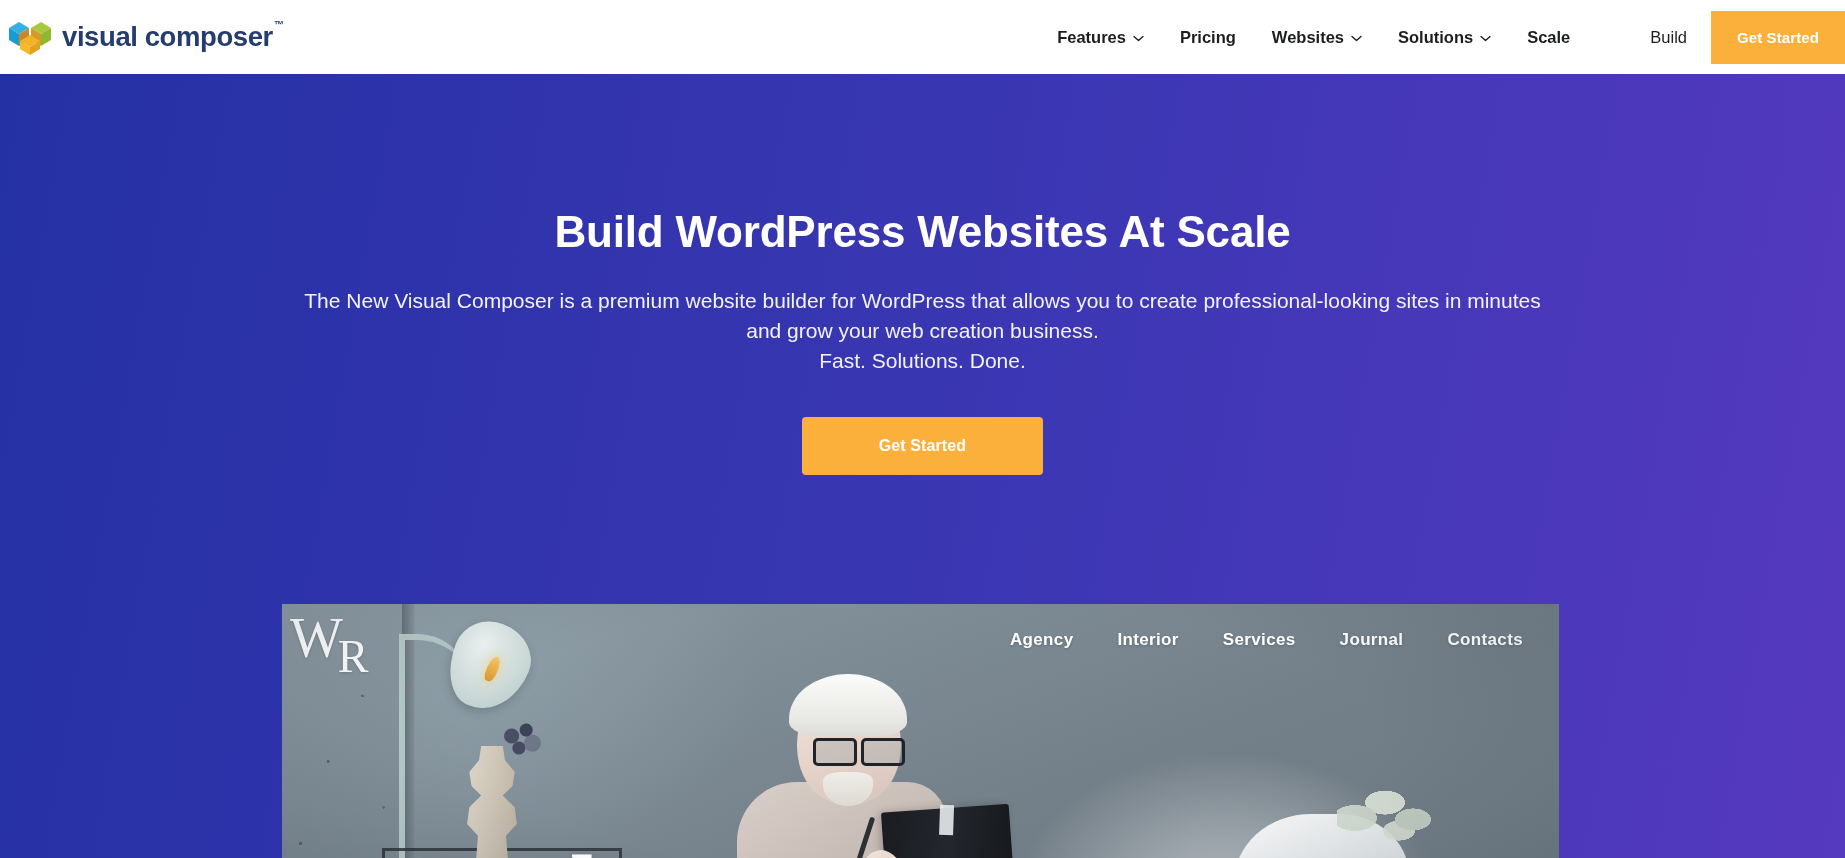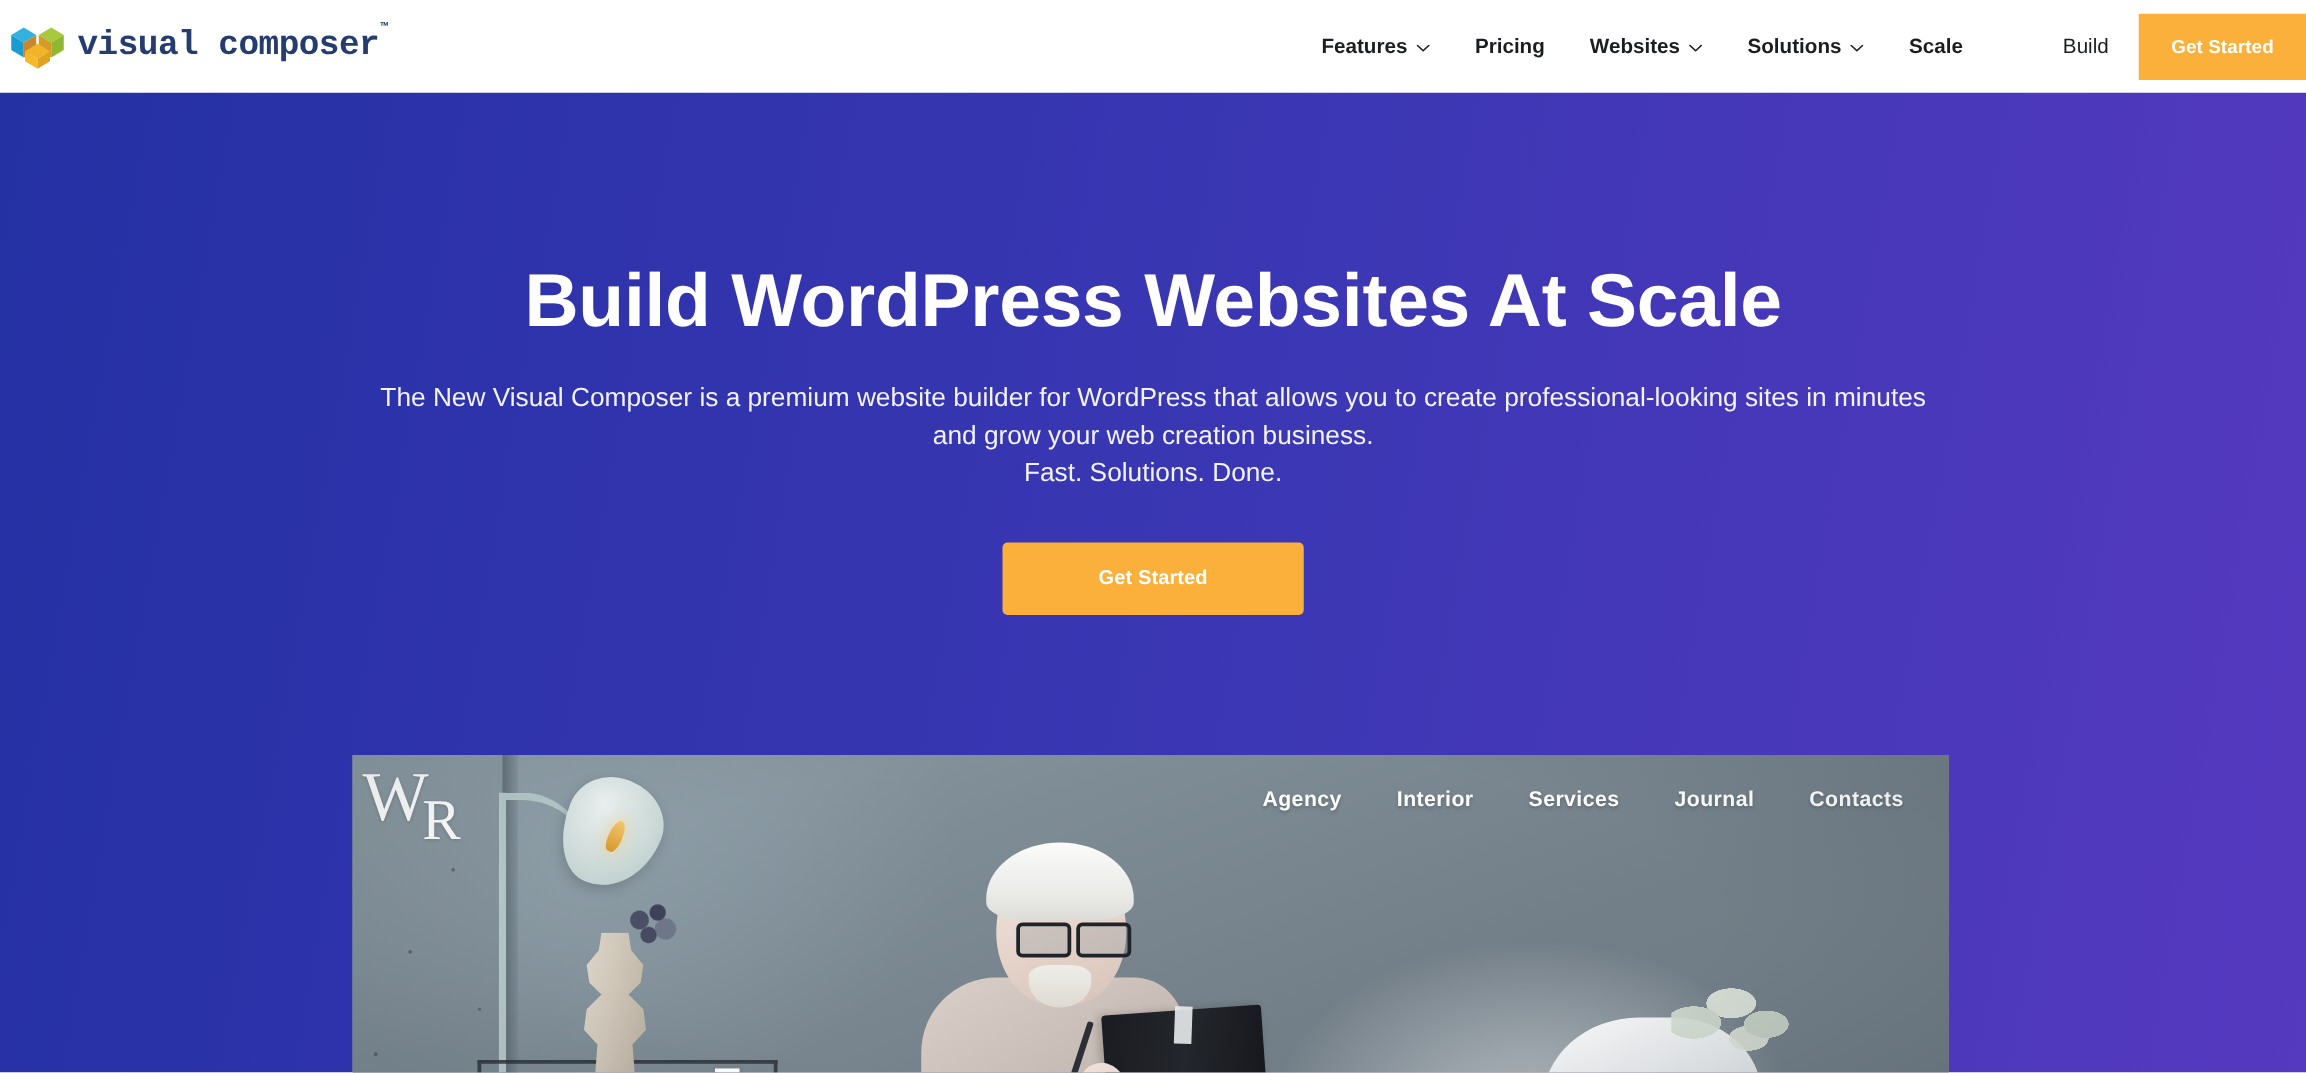--- a/index.html
+++ b/index.html
@@ -41,21 +41,20 @@
   .logo-mark { width: 45px; height: 38px; display: block; flex: none; }
 
   .logo-text {
     font-size: 27.5px;
     font-weight: 700;
     color: #243c6e;
     letter-spacing: -0.015em;
     position: relative;
     line-height: 1;
     white-space: nowrap;
-    font-family: Liberation Mono, monospace;
   }
   .logo-tm {
     font-size: 10px;
     font-weight: 700;
     color: #243c6e;
     vertical-align: super;
     position: relative;
     top: -8px;
     left: 1px;
   }
@@ -117,21 +116,21 @@
     overflow: hidden;
   }
 
   .hero-inner {
     width: 100%;
     text-align: center;
     padding-top: 134px;
   }
 
   .hero-title {
-    font-size: 60px;
+    font-size: 44px;
     font-weight: 700;
     color: #ffffff;
     letter-spacing: -0.2px;
     line-height: 1.1;
   }
 
   .hero-sub {
     margin: 16px auto;
     margin-top: 30px;
     max-width: 1300px;

